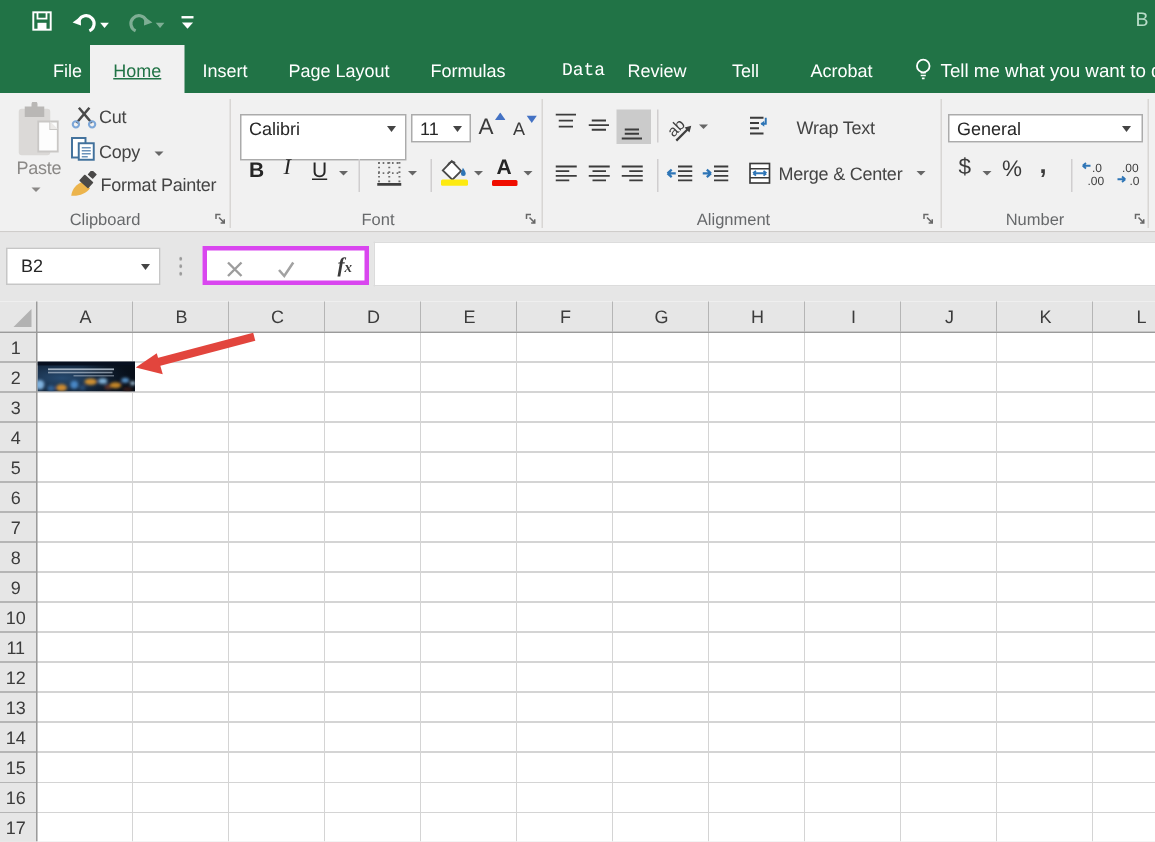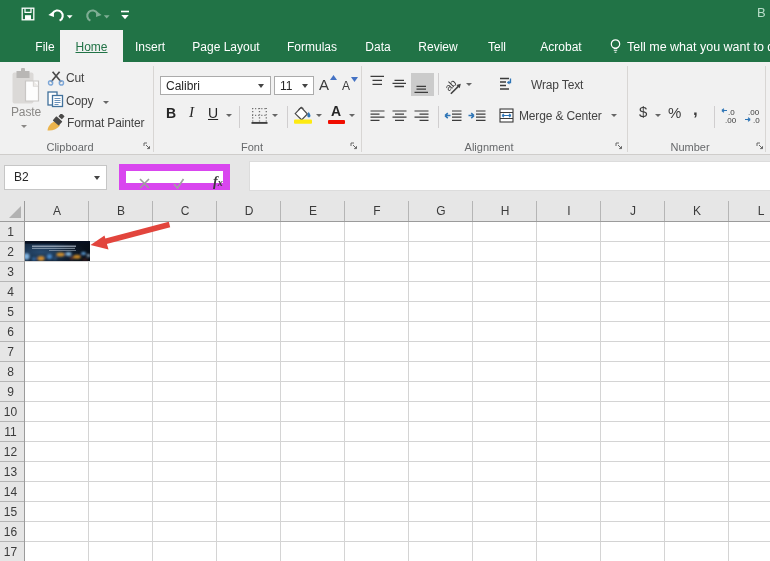--- a/index.html
+++ b/index.html
@@ -19,21 +19,21 @@
   .btxt { position:absolute; font-size:12px; color:#444; white-space:nowrap; letter-spacing:-0.15px; }
   .combo { position:absolute; background:#fff; border:1px solid #ababab; }
   .combo .ct { position:absolute; left:5px; top:2px; font-size:12px; color:#262626; }
   .dd { position:absolute; width:0; height:0; border-left:3.5px solid transparent; border-right:3.5px solid transparent; border-top:4px solid #444; }
   .dds { position:absolute; width:0; height:0; border-left:3px solid transparent; border-right:3px solid transparent; border-top:3.5px solid #666; }
   .lnch { position:absolute; top:80px; }
   .isep { position:absolute; top:44px; width:1px; height:22px; background:#d0cecf; }
   
   #fbar { left:0; top:155px; width:770px; height:46px; background:#e6e6e6; }
   #namebox { position:absolute; left:4px; top:10px; width:103px; height:25px; background:#fff; border:1px solid #c6c6c6; }
-  #btnbox { position:absolute; left:119px; top:9px; width:111px; height:26px; background:#fff; border:7px solid #d946ef; }
+  #btnbox { position:absolute; left:135px; top:9px; width:111px; height:26px; background:#fff; border:3px solid #d946ef; }
   #finput { position:absolute; left:249px; top:6px; width:521px; height:30px; background:#fff; border:1px solid #dcdcdc; border-right:none; }
   
   #sheet { left:0; top:201px; width:770px; height:360px; background:#fff; }
   #colhead { position:absolute; left:25px; top:0; width:745px; height:20px; background:#e6e6e6;
     background-image:repeating-linear-gradient(to right, transparent 0px, transparent 63px, #b5b5b5 63px, #b5b5b5 64px); }
   #rowhead { position:absolute; left:0; top:21px; width:25px; height:339px; background:#e6e6e6;
     background-image:repeating-linear-gradient(to bottom, transparent 0px, transparent 19px, #b5b5b5 19px, #b5b5b5 20px); }
   #corner { position:absolute; left:0; top:0; width:25px; height:20px; background:#e6e6e6; }
   #headline { position:absolute; left:0; top:20px; width:770px; height:1px; background:#9b9b9b; }
   #rowline { position:absolute; left:24px; top:0px; width:1px; height:360px; background:#9b9b9b; }
@@ -49,21 +49,21 @@
 
 <div class="abs" id="green"></div>
 <div class="abs" id="booktitle">B</div>
 <div class="abs" id="hometab">
     <span>Home</span>
   </div>
 <div class="abs tab" style="left:45px;">File</div>
 <div class="abs tab" style="left:150px;">Insert</div>
 <div class="abs tab" style="left:226px;">Page Layout</div>
 <div class="abs tab" style="left:312px;">Formulas</div>
-<div class="abs tab" style="left:378px;">Data</div>
+<div class="abs tab" style="left:389px;font-family:Liberation Mono, monospace;">Data</div>
 <div class="abs tab" style="left:438px;">Review</div>
 <div class="abs tab" style="left:497px;">Tell</div>
 <div class="abs tab" style="left:561px;">Acrobat</div>
 <div class="abs tab" style="left:627px; transform:none; font-size:12.5px;">Tell me what you want to d</div>
 
 <svg class="abs" style="left:20px; top:6px;" width="112" height="20" viewBox="0 0 112 20">
 
   <rect x="2.2" y="2.2" width="11.6" height="11.6" fill="none" stroke="#fff" stroke-width="1.3"></rect>
   <path d="M5 2.4 v4 h6 v-4" fill="none" stroke="#fff" stroke-width="1.2"></path>
   <rect x="5" y="9.2" width="6" height="4.6" fill="#fff"></rect>
@@ -132,21 +132,21 @@
   </svg>
   <div class="btxt" style="left:66px;top:32px;">Copy</div>
   <div class="dds" style="left:103px;top:39px;"></div>
   <svg style="position:absolute;left:46px;top:52px;" width="20" height="18" viewBox="0 0 20 18">
     <path d="M1.5 16.5 c0.5-4.5 3.5-8 8-9.5 l4.5 4.5 c-2.5 3.5-7.5 5.5-12.5 5 z" fill="#ecb44c"></path>
     <rect x="7.5" y="4.2" width="8" height="5.5" rx="0.5" transform="rotate(42 11.5 7)" fill="#4a4948"></rect>
     <rect x="13.2" y="0.2" width="4.6" height="4.2" rx="0.5" transform="rotate(42 15.5 2.3)" fill="#4a4948"></rect>
   </svg>
   <div class="btxt" style="left:67px;top:54px;">Format Painter</div>
 
-  <div class="combo" style="left:160px;top:14px;width:111px;height:19px;">
+  <div class="combo" style="left:160px;top:14px;width:111px;height:31px;">
       <span class="ct">Calibri</span>
       <div class="dd" style="right:6px;top:7px;"></div>
     </div>
   <div class="combo" style="left:274px;top:14px;width:40px;height:19px;">
       <span class="ct">11</span>
       <div class="dd" style="right:5px;top:7px;"></div>
     </div>
   <div style="position:absolute;left:319px;top:14px;font-size:15px;color:#3b3b3b;">A</div>
   <svg style="position:absolute;left:330px;top:13px;" width="7" height="5">
       <polygon points="3.5,0 7,5 0,5" fill="#4472c4"></polygon>
@@ -219,20 +219,24 @@
   </svg>
   <div class="btxt" style="left:520px;top:16px;margin-left:11px;">Wrap Text</div>
   <svg style="position:absolute;left:499px;top:46px;" width="15" height="15" viewBox="0 0 15 15">
     <rect x="1" y="1" width="13" height="13" fill="#fff" stroke="#3b3b3b" stroke-width="1.1"></rect>
     <path d="M1 4.5 h13 M1 10.5 h13" stroke="#3b3b3b" stroke-width="1"></path>
     <path d="M3 7.5 h9 M3 7.5 l2 -1.6 M3 7.5 l2 1.6 M12 7.5 l-2 -1.6 M12 7.5 l-2 1.6" stroke="#2e75b6" stroke-width="1.2" fill="none"></path>
   </svg>
   <div class="btxt" style="left:519px;top:47px;">Merge &amp; Center</div>
   <div class="dds" style="left:611px;top:52px;"></div>
 
+  <div class="combo" style="left:632px;top:14px;width:130px;height:19px;">
+      <span class="ct">General</span>
+      <div class="dd" style="right:7px;top:7px;"></div>
+    </div>
   <div style="position:absolute;left:639px;top:41px;font-size:15px;color:#3b3b3b;">$</div>
   <div class="dds" style="left:655px;top:52px;"></div>
   <div style="position:absolute;left:668px;top:42px;font-size:15px;color:#3b3b3b;">%</div>
   <div style="position:absolute;left:693px;top:38px;font-size:17px;font-weight:bold;color:#3b3b3b;">,</div>
   <div class="isep" style="left:714px;"></div>
   <svg style="position:absolute;left:721px;top:45px;" width="18" height="17" viewBox="0 0 18 17">
     <text x="7" y="7.5" font-size="8" fill="#3b3b3b" font-family="Liberation Sans">.0</text>
     <text x="4" y="16" font-size="8" fill="#3b3b3b" font-family="Liberation Sans">.00</text>
     <path d="M6 3.5 L0.8 3.5 M0.8 3.5 l2.2 -1.8 M0.8 3.5 l2.2 1.8" stroke="#2e75b6" stroke-width="1.2" fill="none"></path>
   </svg>

